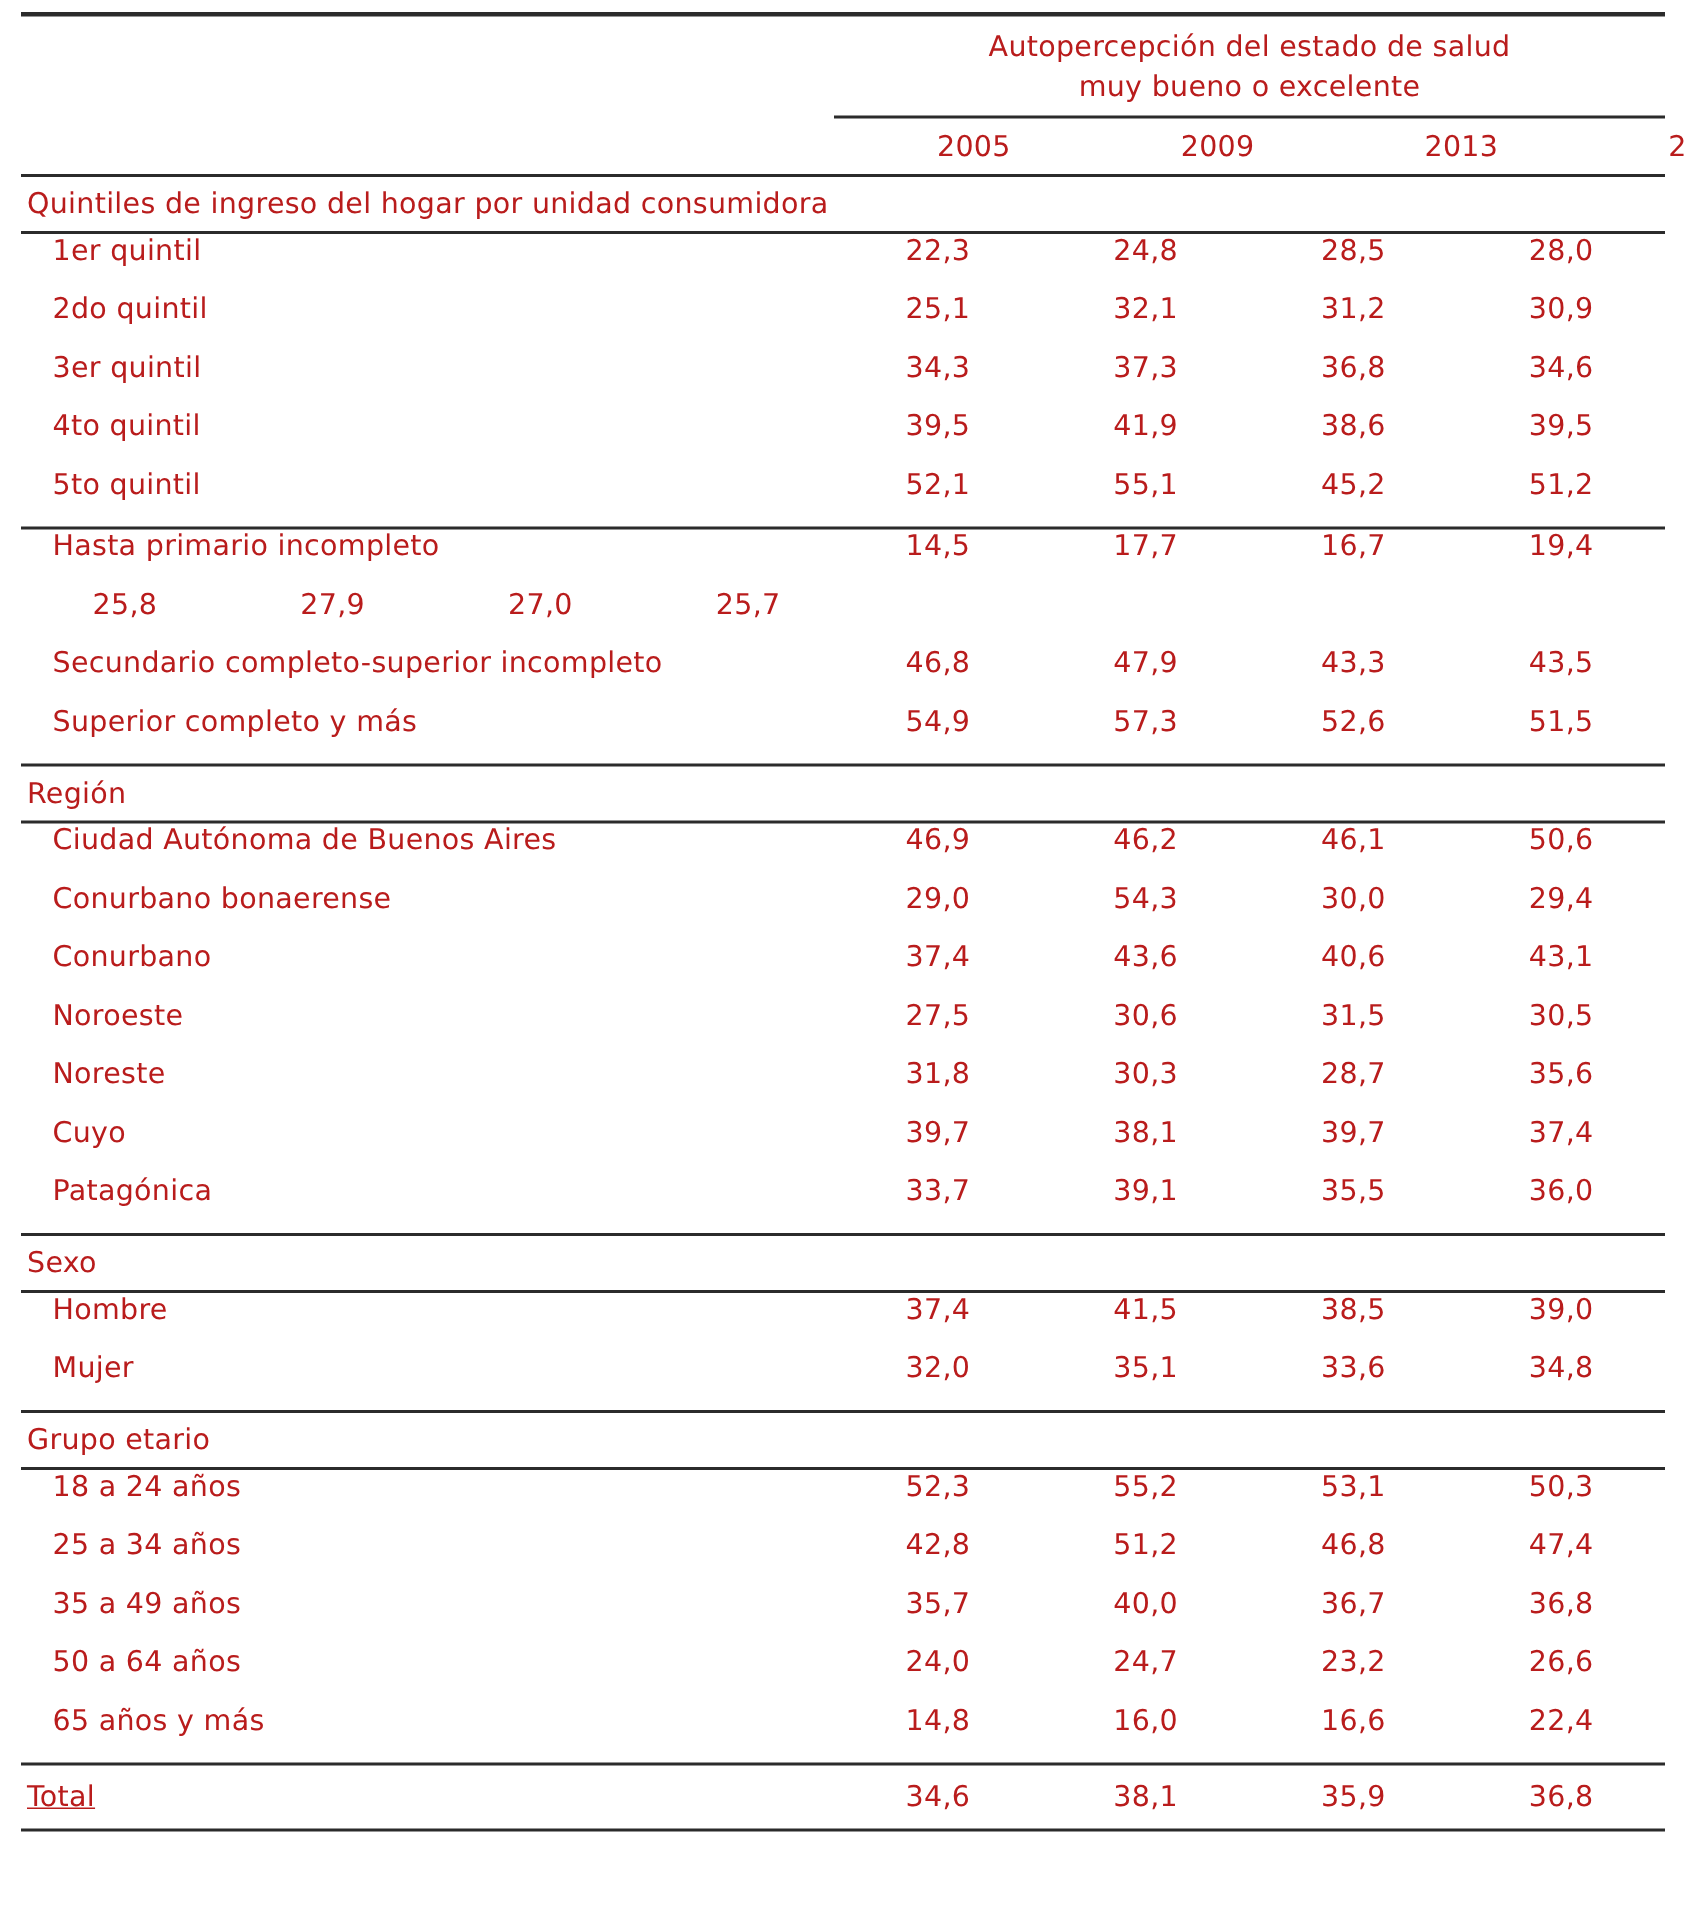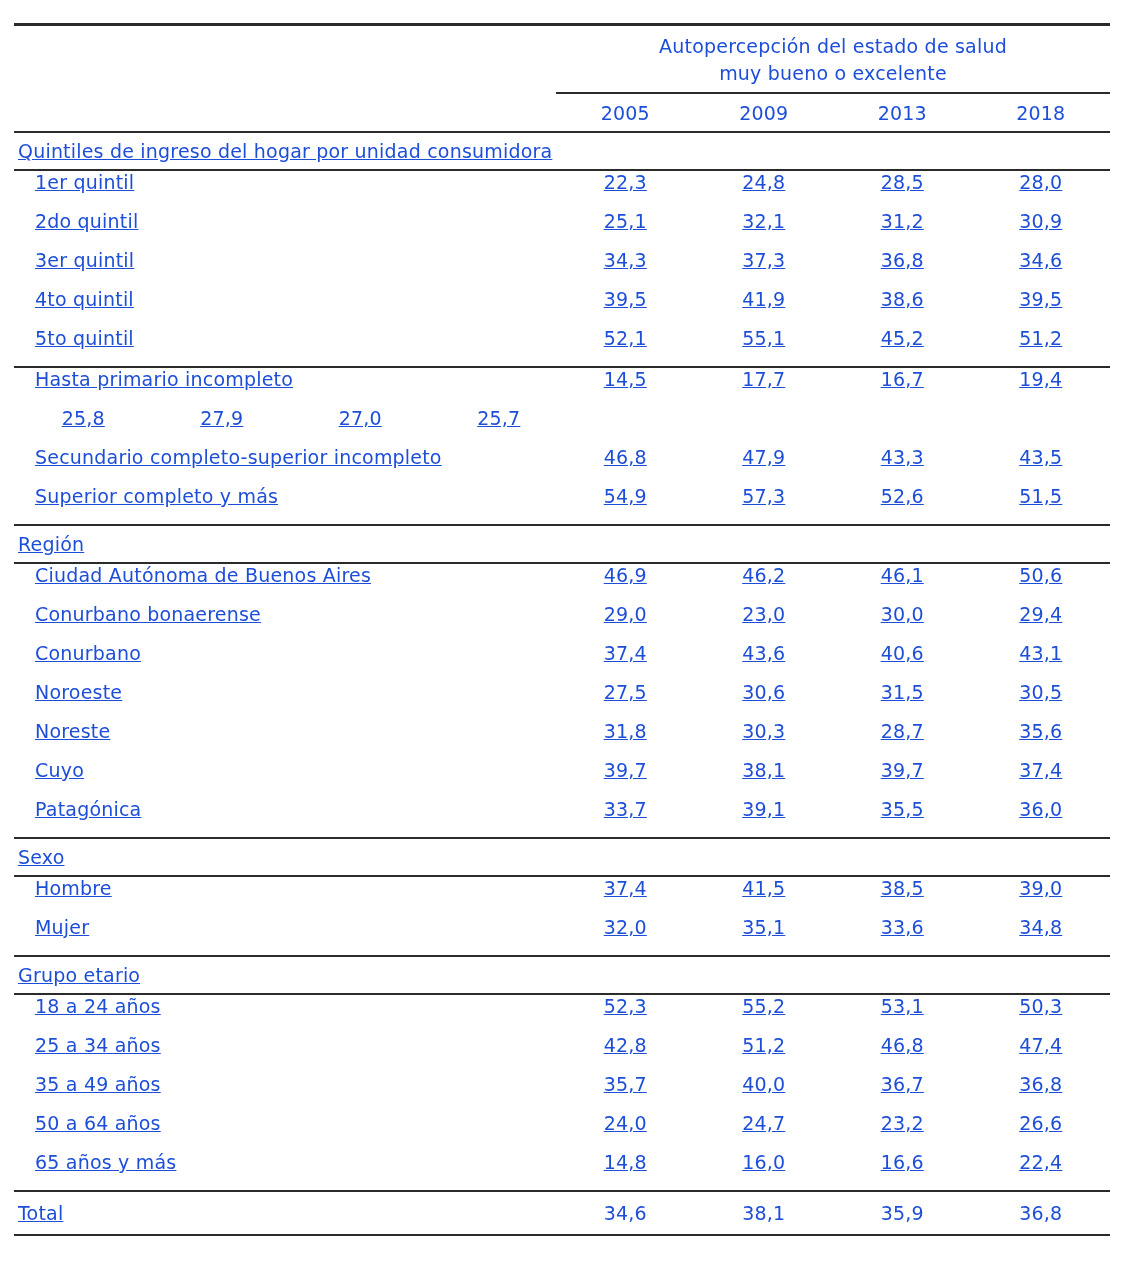--- a/index.html
+++ b/index.html
@@ -7,24 +7,24 @@
     padding: 0;
     background: #ffffff;
   }
   body {
     width: 1124px;
     height: 1278px;
     overflow: hidden;
   }
   .table {
     width: 1096px;
-    margin: 23px 0 0 14px;
+    margin: 8px 0 0 14px;
     font-family: "DejaVu Sans", "Liberation Sans", sans-serif;
     font-size: 19px;
-    color: #1d4ed8;
+    color: #b91c1c;
     letter-spacing: 0.2px;
   }
   .group-row {
     display: flex;
     border-top: 3px solid #2b2b2b;
   }
   .spacer {
     width: 542px;
     flex: none;
   }
@@ -33,29 +33,29 @@
     text-align: center;
     padding: 7px 0 5px 0;
     line-height: 27px;
     border-bottom: 2px solid #2b2b2b;
   }
   .years-row {
     display: flex;
     height: 37px;
     align-items: center;
     border-bottom: 2px solid #2b2b2b;
+    gap: 24px;
   }
   .col-cell {
     width: 138.5px;
     flex: none;
     text-align: center;
   }
   .section {
     border-bottom: 2px solid #2b2b2b;
-    text-decoration: underline;
   }
   .section-header {
     height: 36px;
     display: flex;
     align-items: center;
     padding-left: 4px;
     border-bottom: 2px solid #2b2b2b;
   }
   .data-row {
     display: flex;
@@ -172,21 +172,21 @@
         <div class="data-row">
           <div class="row-label">Ciudad Autónoma de Buenos Aires</div>
           <div class="col-cell">46,9</div>
           <div class="col-cell">46,2</div>
           <div class="col-cell">46,1</div>
           <div class="col-cell">50,6</div>
         </div>
         <div class="data-row">
           <div class="row-label">Conurbano bonaerense</div>
           <div class="col-cell">29,0</div>
-          <div class="col-cell">23,0</div>
+          <div class="col-cell">54,3</div>
           <div class="col-cell">30,0</div>
           <div class="col-cell">29,4</div>
         </div>
         <div class="data-row">
           <div class="row-label">Conurbano</div>
           <div class="col-cell">37,4</div>
           <div class="col-cell">43,6</div>
           <div class="col-cell">40,6</div>
           <div class="col-cell">43,1</div>
         </div>

